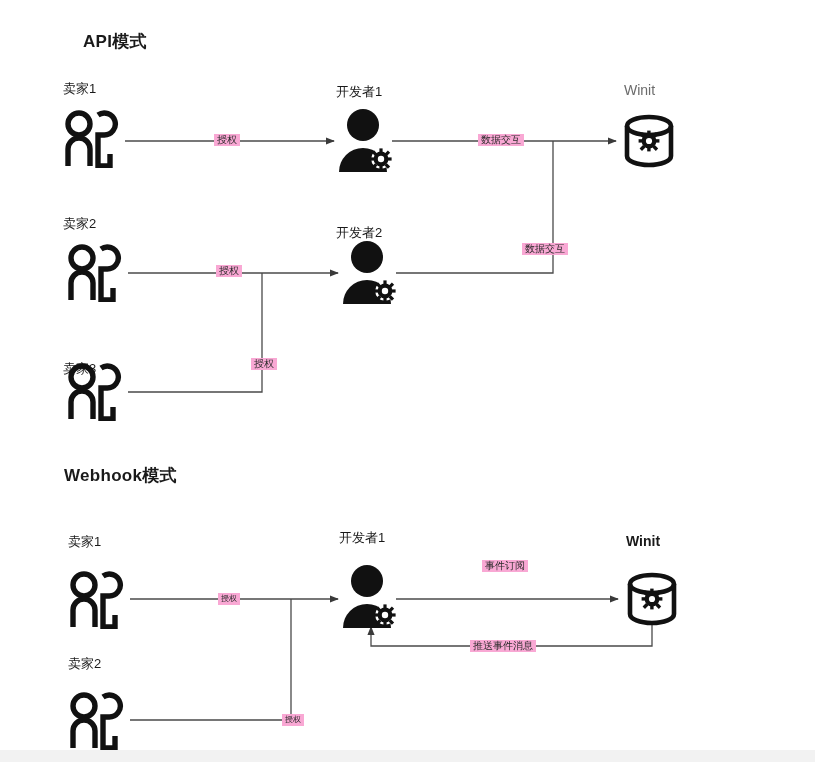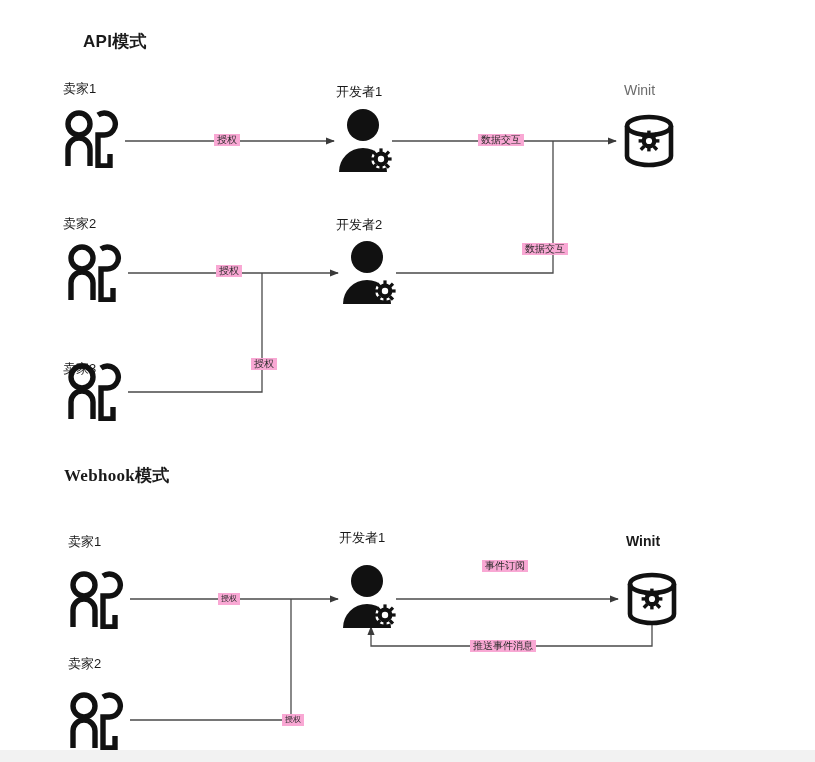--- a/index.html
+++ b/index.html
@@ -148,21 +148,21 @@
         <rect x="1" y="1" width="3.2" height="4.6" transform="rotate(-45 2.6 3.3)"></rect>
         <rect x="13.8" y="13.8" width="3.2" height="4.6" transform="rotate(-45 15.4 16.1)"></rect>
         <rect x="13.8" y="1" width="3.2" height="4.6" transform="rotate(45 15.4 3.3)"></rect>
         <rect x="1" y="13.8" width="3.2" height="4.6" transform="rotate(45 2.6 16.1)"></rect>
       </g>
       <circle cx="9" cy="9" r="3.2" fill="#ffffff"></circle>
     </g>
   </svg>
 </div>
 
-<div class="node-label" style="left:336px; top:216px;">开发者2</div>
+<div class="node-label" style="left:336px; top:224px;">开发者2</div>
 <div class="icon-box" style="left:340px; top:240px;">
   <svg width="56" height="64" viewBox="0 0 56 64" xmlns="http://www.w3.org/2000/svg">
     <circle cx="27" cy="17" r="16" fill="#111111"></circle>
     <path d="M 3 64 a 24 24 0 0 1 48 0 z" fill="#111111"></path>
     <g transform="translate(36,42)">
       <circle cx="9" cy="9" r="8.6" fill="#111111" stroke="#ffffff" stroke-width="2.4"></circle>
       <g fill="#111111">
         <rect x="7.4" y="-1.6" width="3.2" height="5"></rect>
         <rect x="7.4" y="14.6" width="3.2" height="5"></rect>
         <rect x="-1.6" y="7.4" width="5" height="3.2"></rect>
@@ -200,21 +200,21 @@
     </g>
   </svg>
 </div>
 
 <div class="edge-label" style="left:214px; top:134px;">授权</div>
 <div class="edge-label" style="left:216px; top:265px;">授权</div>
 <div class="edge-label" style="left:251px; top:358px;">授权</div>
 <div class="edge-label" style="left:478px; top:134px;">数据交互</div>
 <div class="edge-label" style="left:522px; top:243px;">数据交互</div>
 
-<div class="section-title" style="left:64px; top:464px;font-family:Liberation Serif, serif;">Webhook模式</div>
+<div class="section-title" style="left:64px; top:464px;">Webhook模式</div>
 
 <div class="node-label" style="left:68px; top:533px;">卖家1</div>
 <div class="icon-box" style="left:65px; top:571px;">
   <svg width="62" height="58" viewBox="0 0 62 58" xmlns="http://www.w3.org/2000/svg">
     <g fill="none" stroke="#111111" stroke-width="5.4">
       <circle cx="19" cy="14" r="11"></circle>
       <path d="M 8 56 L 8 39 a 11 11 0 0 1 22 0 L 30 56"></path>
       <path d="M 38 5 a 11 11 0 1 1 6 20 L 38 25 L 38 56 L 50 56 L 50 44"></path>
     </g>
   </svg>

